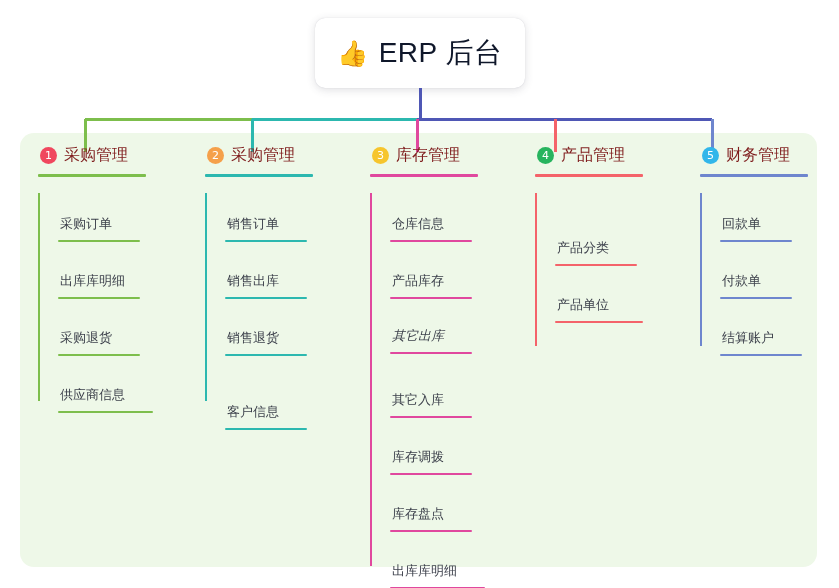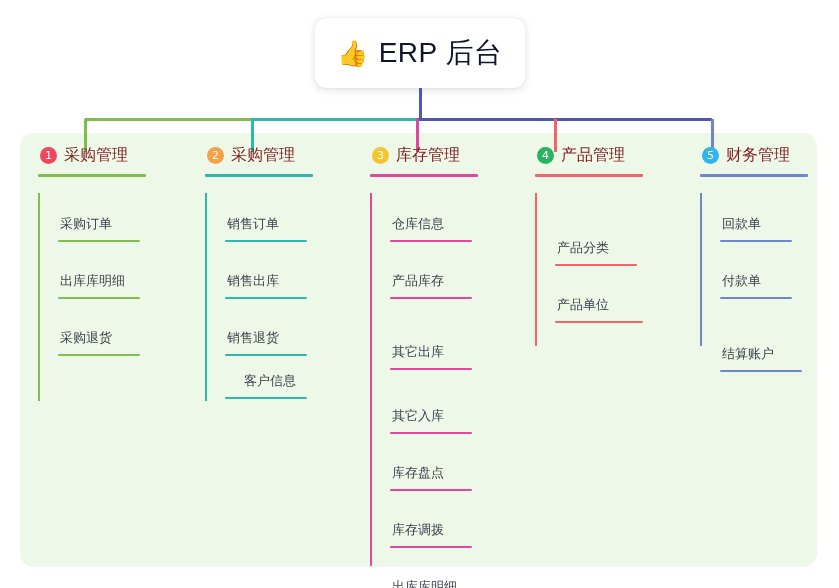--- a/index.html
+++ b/index.html
@@ -168,20 +168,24 @@
           <div class="leaf-rule" style="width: 82px; background: rgb(125, 190, 76); margin-left: -2px;"></div>
         </div>
         <div class="leaf" style="height: auto; padding-top: 30px;">
           <span class="leaf-text">出库库明细</span>
           <div class="leaf-rule" style="width: 82px; background: rgb(125, 190, 76); margin-left: -2px;"></div>
         </div>
         <div class="leaf" style="height: auto; padding-top: 30px;">
           <span class="leaf-text">采购退货</span>
           <div class="leaf-rule" style="width: 82px; background: rgb(125, 190, 76); margin-left: -2px;"></div>
         </div>
+        <div class="leaf" style="height: auto; padding-top: 30px;">
+          <span class="leaf-text">供应商信息</span>
+          <div class="leaf-rule" style="width: 95px; background: rgb(125, 190, 76); margin-left: -2px;"></div>
+        </div>
       </div>
     </div>
     <div class="column" style="left: 205px;">
       <div class="col-head">
         <span class="badge" style="background: rgb(245, 160, 74);">2</span>
         <span class="col-title">采购管理</span>
       </div>
       <div class="head-rule" style="width: 108px; background: rgb(44, 184, 175);"></div>
       <div class="leaf-list">
         <div class="leaf-spine" style="background: rgb(44, 184, 175); height: 208px;"></div>
@@ -190,21 +194,21 @@
           <div class="leaf-rule" style="width: 82px; background: rgb(44, 184, 175); margin-left: -2px;"></div>
         </div>
         <div class="leaf" style="height: auto; padding-top: 30px;">
           <span class="leaf-text">销售出库</span>
           <div class="leaf-rule" style="width: 82px; background: rgb(44, 184, 175); margin-left: -2px;"></div>
         </div>
         <div class="leaf" style="height: auto; padding-top: 30px;">
           <span class="leaf-text">销售退货</span>
           <div class="leaf-rule" style="width: 82px; background: rgb(44, 184, 175); margin-left: -2px;"></div>
         </div>
-        <div class="leaf" style="height: auto; padding-top: 16px; text-align: center;">
+        <div class="leaf" style="height: auto; padding-top: 47px;">
           <span class="leaf-text">客户信息</span>
           <div class="leaf-rule" style="width: 82px; background: rgb(44, 184, 175); margin-left: -2px;"></div>
         </div>
       </div>
     </div>
     <div class="column" style="left: 370px;">
       <div class="col-head">
         <span class="badge" style="background: rgb(246, 197, 45);">3</span>
         <span class="col-title">库存管理</span>
       </div>
@@ -212,34 +216,34 @@
       <div class="leaf-list">
         <div class="leaf-spine" style="background: rgb(224, 72, 158); height: 373px;"></div>
         <div class="leaf" style="height: auto; padding-top: 22px;">
           <span class="leaf-text">仓库信息</span>
           <div class="leaf-rule" style="width: 82px; background: rgb(224, 72, 158); margin-left: -2px;"></div>
         </div>
         <div class="leaf" style="height: auto; padding-top: 30px;">
           <span class="leaf-text">产品库存</span>
           <div class="leaf-rule" style="width: 82px; background: rgb(224, 72, 158); margin-left: -2px;"></div>
         </div>
-        <div class="leaf" style="height: auto; padding-top: 44px;">
+        <div class="leaf" style="height: auto; padding-top: 28px; font-style: italic;">
           <span class="leaf-text">其它出库</span>
           <div class="leaf-rule" style="width: 82px; background: rgb(224, 72, 158); margin-left: -2px;"></div>
         </div>
         <div class="leaf" style="height: auto; padding-top: 37px;">
           <span class="leaf-text">其它入库</span>
           <div class="leaf-rule" style="width: 82px; background: rgb(224, 72, 158); margin-left: -2px;"></div>
         </div>
         <div class="leaf" style="height: auto; padding-top: 30px;">
+          <span class="leaf-text">库存调拨</span>
+          <div class="leaf-rule" style="width: 82px; background: rgb(224, 72, 158); margin-left: -2px;"></div>
+        </div>
+        <div class="leaf" style="height: auto; padding-top: 30px;">
           <span class="leaf-text">库存盘点</span>
-          <div class="leaf-rule" style="width: 82px; background: rgb(224, 72, 158); margin-left: -2px;"></div>
-        </div>
-        <div class="leaf" style="height: auto; padding-top: 30px;">
-          <span class="leaf-text">库存调拨</span>
           <div class="leaf-rule" style="width: 82px; background: rgb(224, 72, 158); margin-left: -2px;"></div>
         </div>
         <div class="leaf" style="height: auto; padding-top: 30px;">
           <span class="leaf-text">出库库明细</span>
           <div class="leaf-rule" style="width: 95px; background: rgb(224, 72, 158); margin-left: -2px;"></div>
         </div>
       </div>
     </div>
     <div class="column" style="left: 535px;">
       <div class="col-head">
@@ -268,19 +272,19 @@
       <div class="leaf-list">
         <div class="leaf-spine" style="background: rgb(110, 134, 206); height: 153px;"></div>
         <div class="leaf" style="height: auto; padding-top: 22px;">
           <span class="leaf-text">回款单</span>
           <div class="leaf-rule" style="width: 72px; background: rgb(110, 134, 206); margin-left: -2px;"></div>
         </div>
         <div class="leaf" style="height: auto; padding-top: 30px;">
           <span class="leaf-text">付款单</span>
           <div class="leaf-rule" style="width: 72px; background: rgb(110, 134, 206); margin-left: -2px;"></div>
         </div>
-        <div class="leaf" style="height: auto; padding-top: 46px;">
+        <div class="leaf" style="height: auto; padding-top: 30px;">
           <span class="leaf-text">结算账户</span>
           <div class="leaf-rule" style="width: 82px; background: rgb(110, 134, 206); margin-left: -2px;"></div>
         </div>
       </div>
     </div>
   </div>
 
 </body></html>

